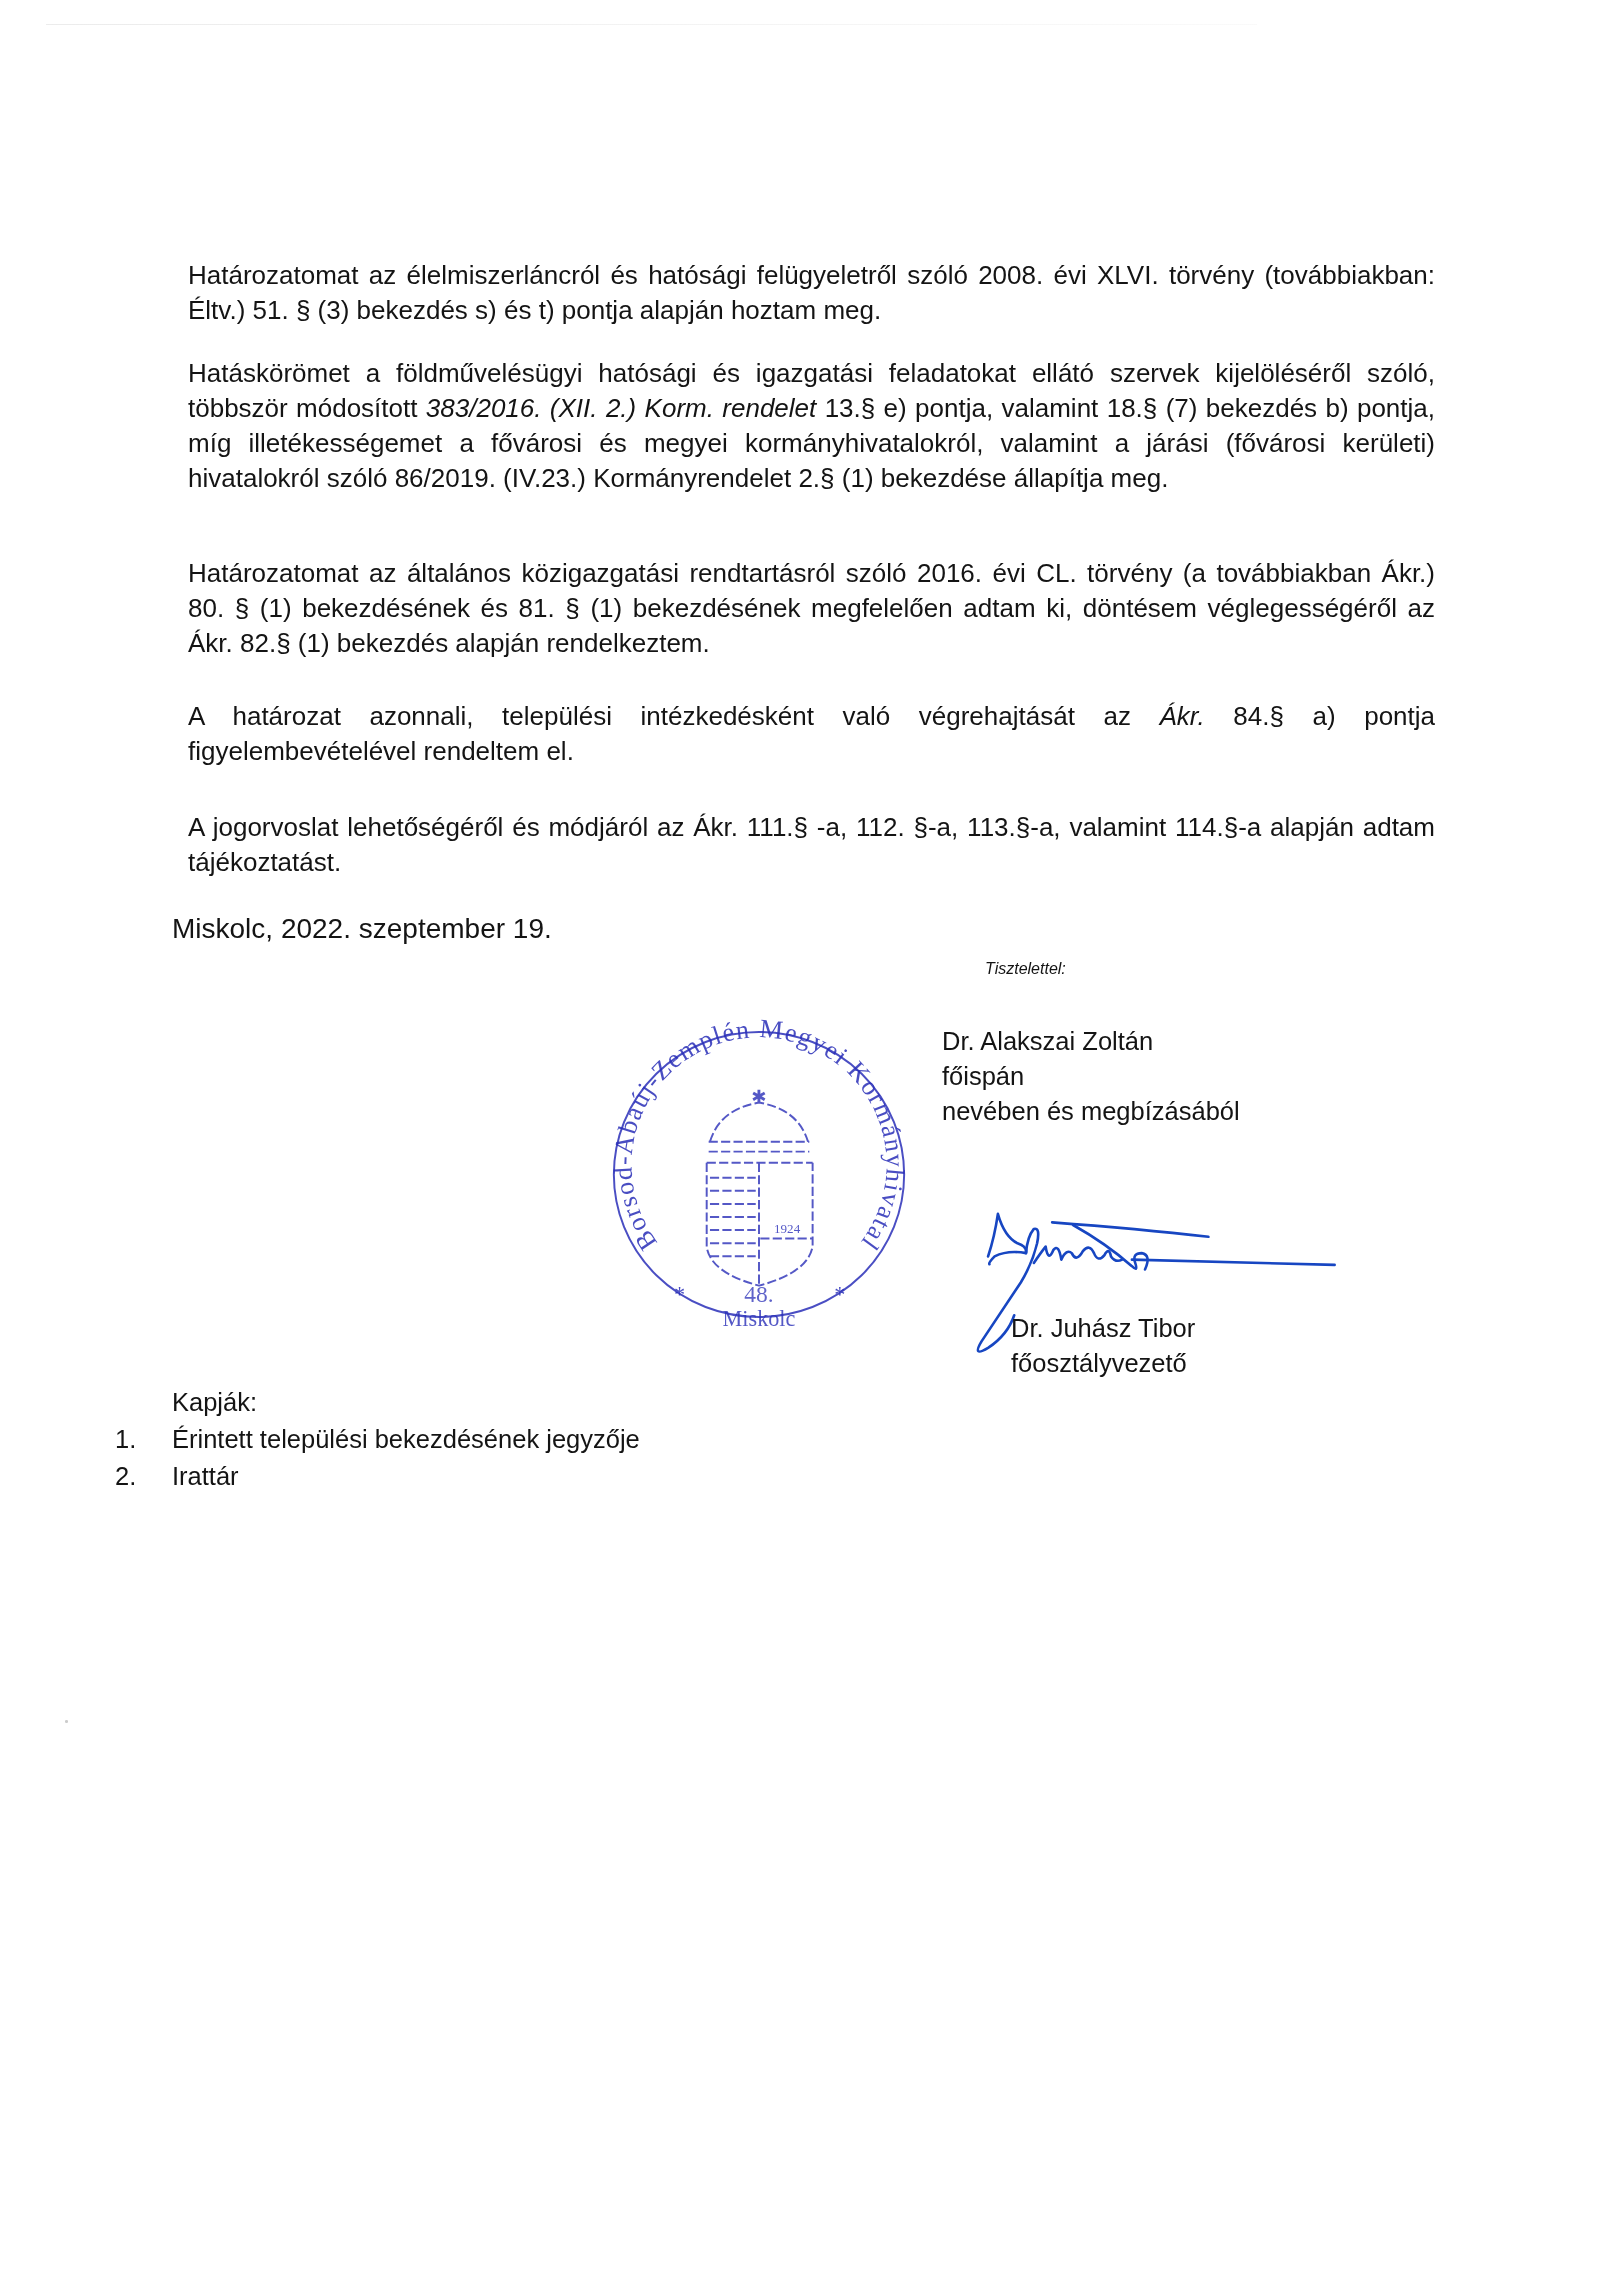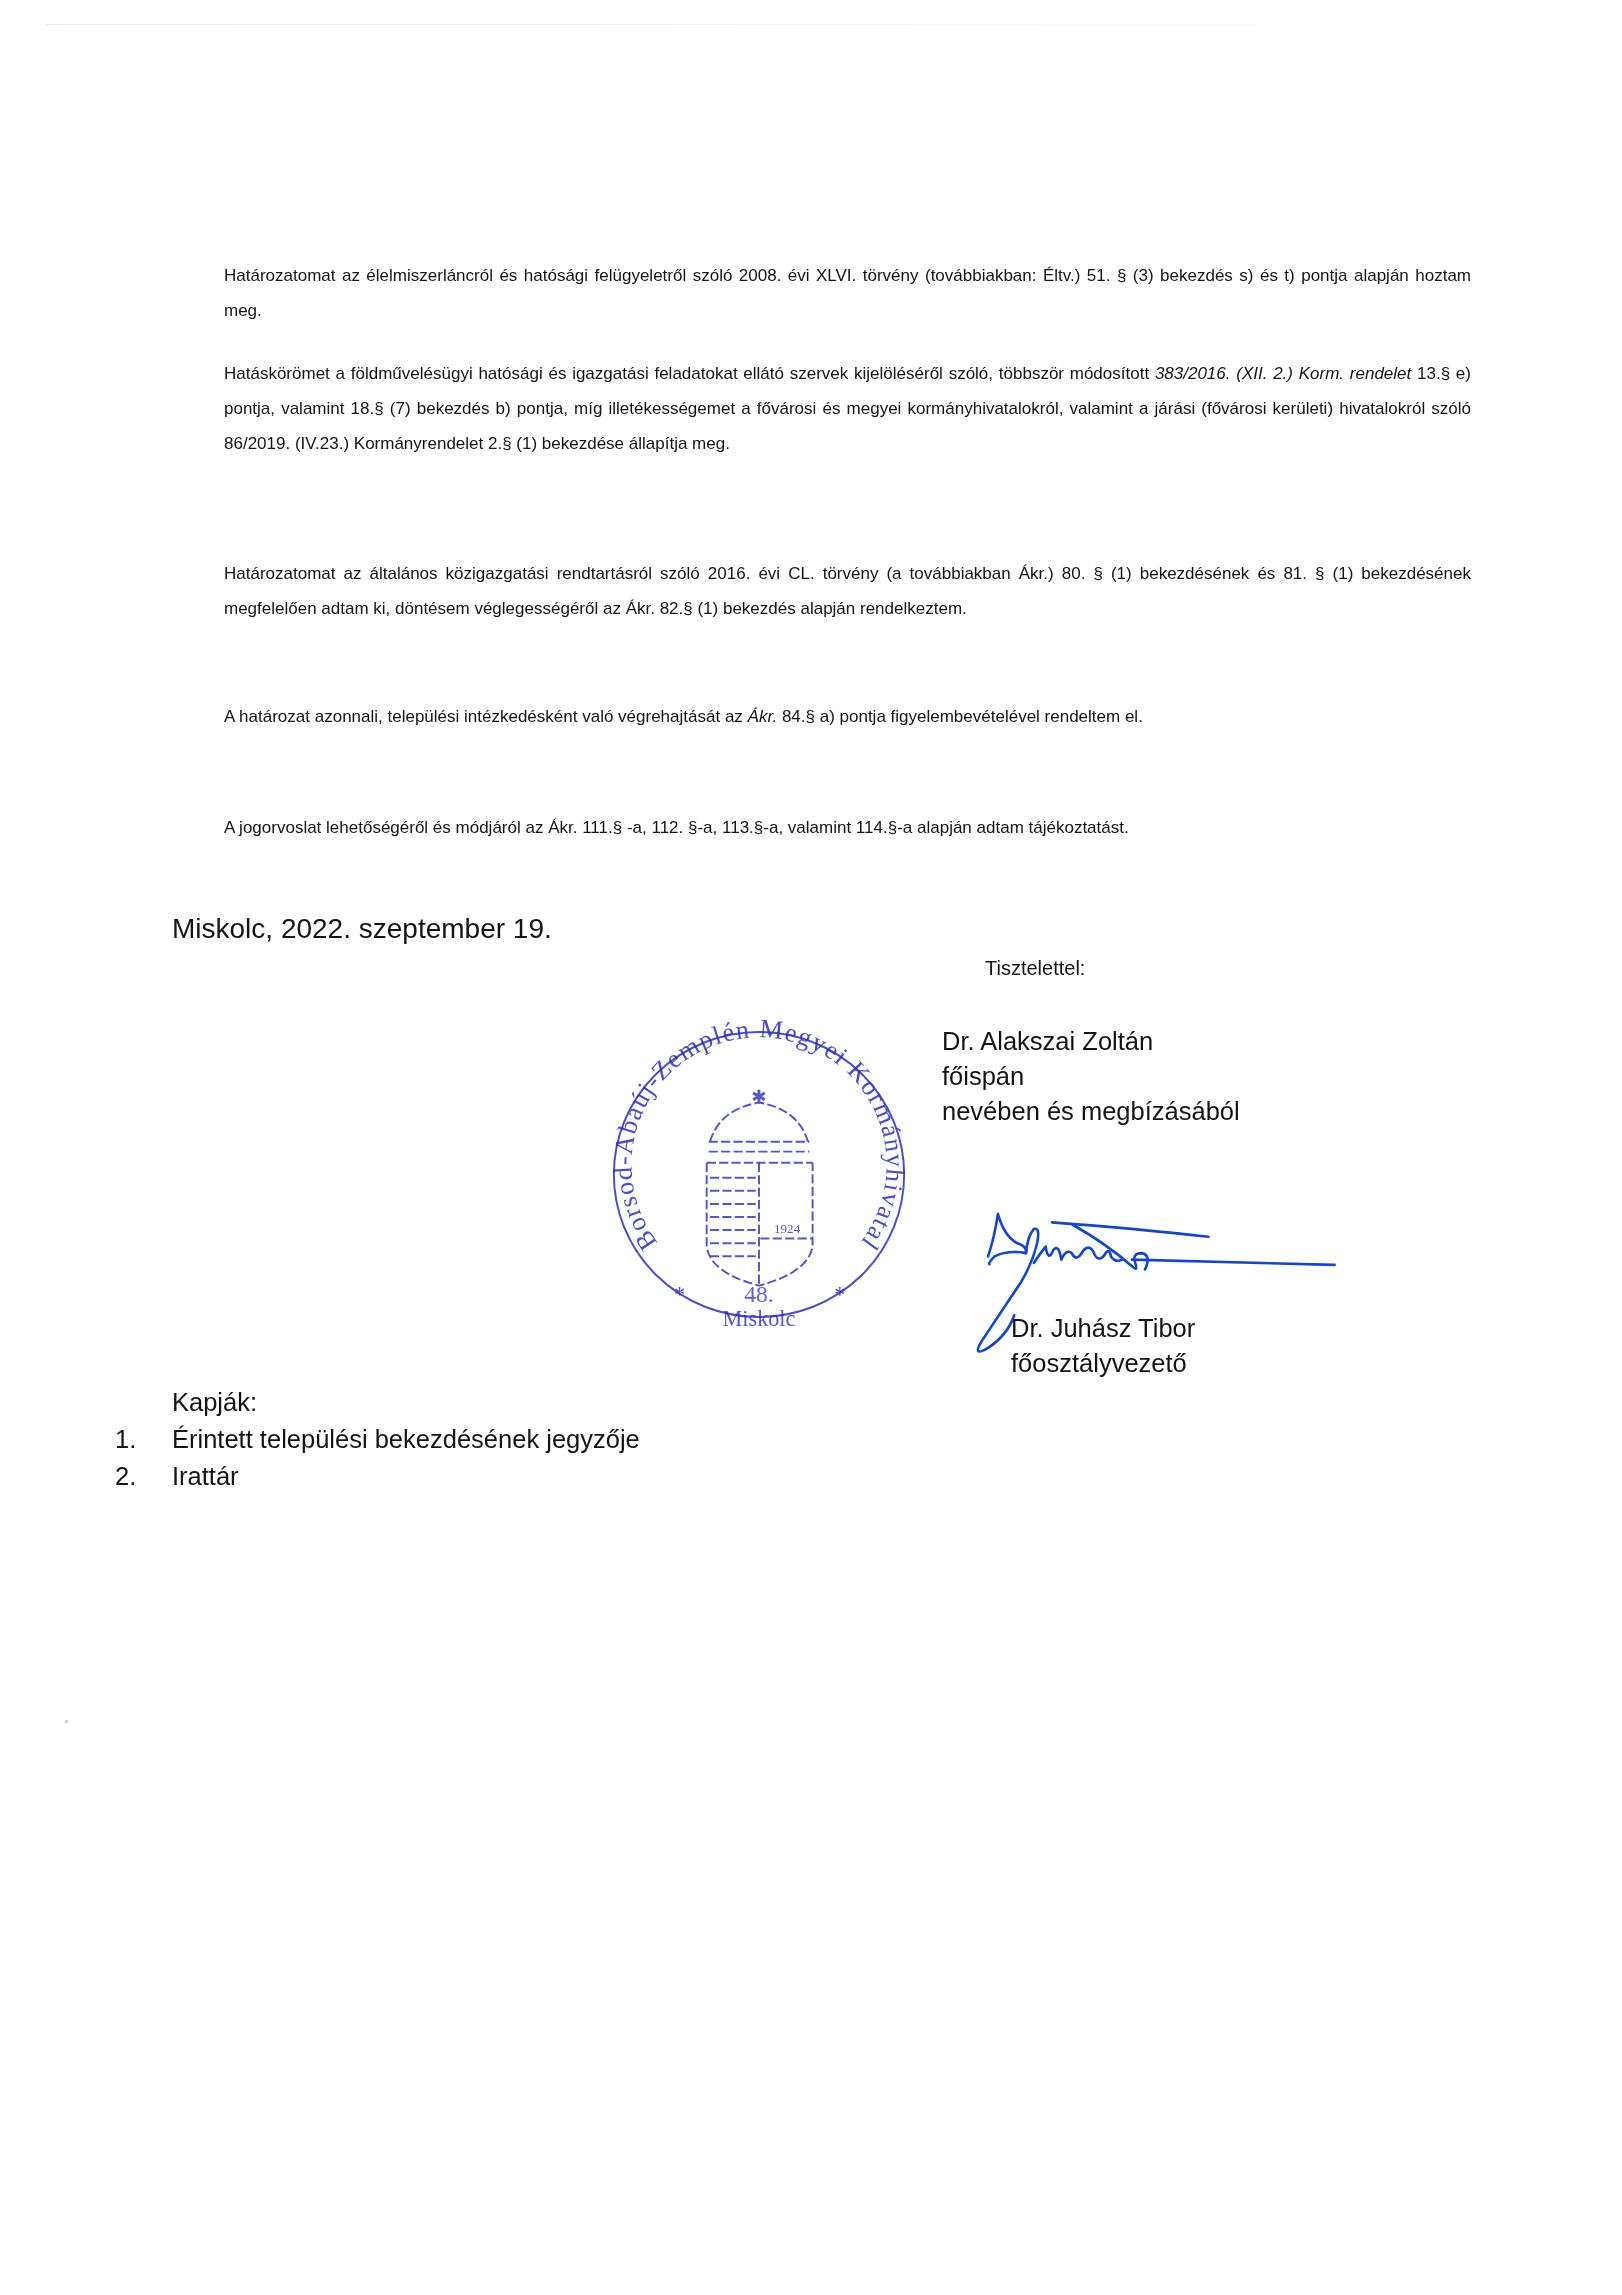--- a/index.html
+++ b/index.html
@@ -1,24 +1,24 @@
 <!DOCTYPE html>
 <html style="font-size:10.5px"><head>
 <meta charset="utf-8">
 <style>
   html, body { margin:0; padding:0; background:#ffffff; }
   body { width:1623px; height:2295px; position:relative; overflow:hidden;
          font-family:"Liberation Sans", sans-serif; color:#141414; }
   .scanline { position:absolute; left:46px; top:23.6px; width:1211px; height:1.3px;
               background:linear-gradient(90deg, rgba(200,200,200,0.35), rgba(220,220,220,0.15)); }
-  .para { position:absolute; left:188px; width:1247px; font-size:17px; line-height:35px;
-          text-align:justify; text-align-last:left;margin-left:36px; }
+  .para { position:absolute; left:188px; width:1247px; font-size:26px; line-height:35px;
+          text-align:justify; text-align-last:left; }
   .para .it { font-style:italic; }
   .date { position:absolute; left:172px; top:911px; font-size:28px; line-height:35px; }
-  .greet { position:absolute; left:985px; top:951px; font-size:20px; line-height:35px; }
+  .greet { position:absolute; left:985px; top:951px; font-size:16px; line-height:35px;font-style:italic; }
   .signer1 { position:absolute; left:942px; top:1024px; width:366px; text-align:left;
              font-size:25.5px; line-height:35px; }
   .signer2 { position:absolute; left:1011px; top:1263px; font-size:25.5px; line-height:35px;margin-top:48px; }
   .signer2 .title { margin-left:0; }
   .stamp { position:absolute; left:589px; top:1011px; width:340px; height:327px; }
   .signature { position:absolute; left:942px; top:1191px; width:406px; height:170px; }
   .recipients { position:absolute; left:115px; top:1384px; font-size:25.5px; line-height:37px; }
   .recipients .head { margin-left:57px; }
   .recipients .item { display:flex; }
   .recipients .num { width:57px; }

